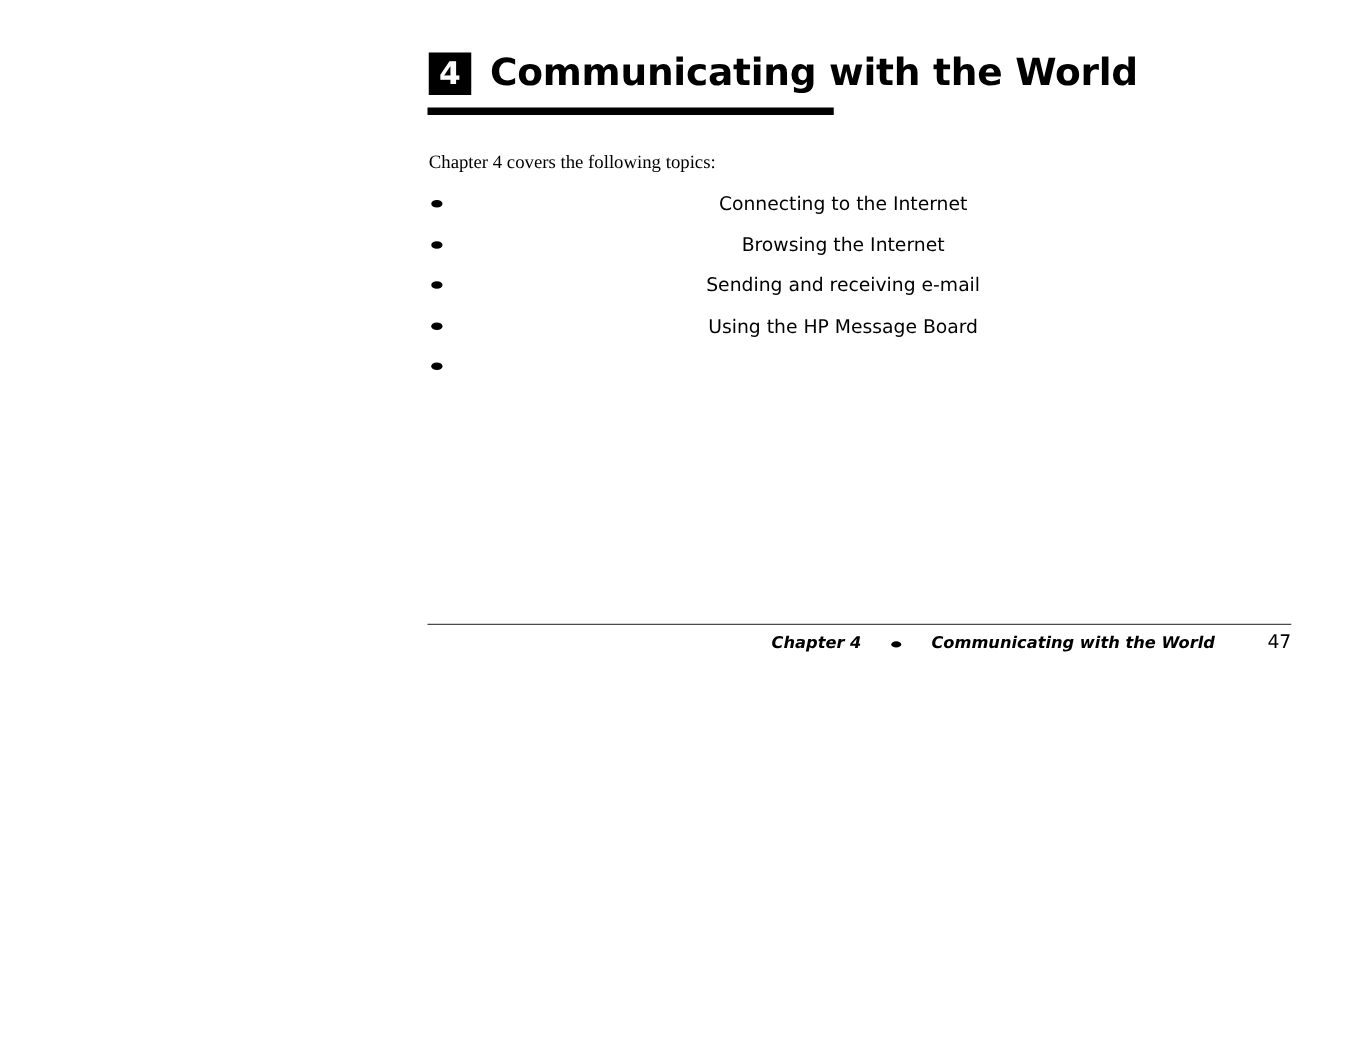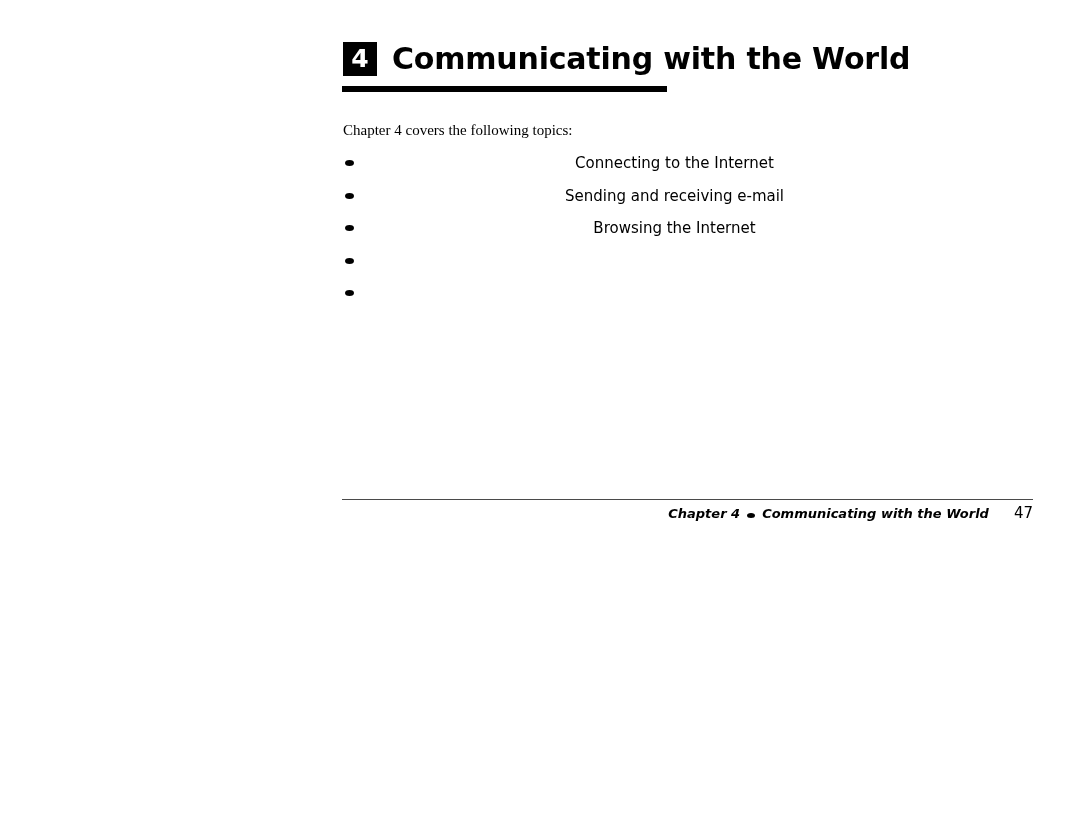--- a/index.html
+++ b/index.html
@@ -127,20 +127,21 @@
     height: 20px;
   }
 
   .footer-inner {
     position: absolute;
     right: 0;
     top: 0;
     display: flex;
     align-items: baseline;
     white-space: nowrap;
+    gap: 17px;
   }
 
   .footer-crumb {
     font-size: 13px;
     font-weight: bold;
     font-style: italic;
     line-height: 18px;
   }
 
   .footer-sep {
@@ -175,28 +176,29 @@
 
   <div class="intro">Chapter 4 covers the following topics:</div>
 
   <ul class="topic-list">
     <li class="topic-item">
       <span class="topic-bullet"></span>
       <span>Connecting to the Internet</span>
     </li>
     <li class="topic-item">
       <span class="topic-bullet"></span>
+      <span>Browsing the Internet</span>
+    </li>
+    <li class="topic-item">
+      <span class="topic-bullet"></span>
       <span>Sending and receiving e-mail</span>
     </li>
     <li class="topic-item">
       <span class="topic-bullet"></span>
-      <span>Browsing the Internet</span>
-    </li>
-    <li class="topic-item">
-      <span class="topic-bullet"></span>
+      <span>Using the HP Message Board</span>
     </li>
     <li class="topic-item">
       <span class="topic-bullet"></span>
     </li>
   </ul>
 
   <div class="rule-footer"></div>
 
   <div class="footer">
     <div class="footer-inner">

